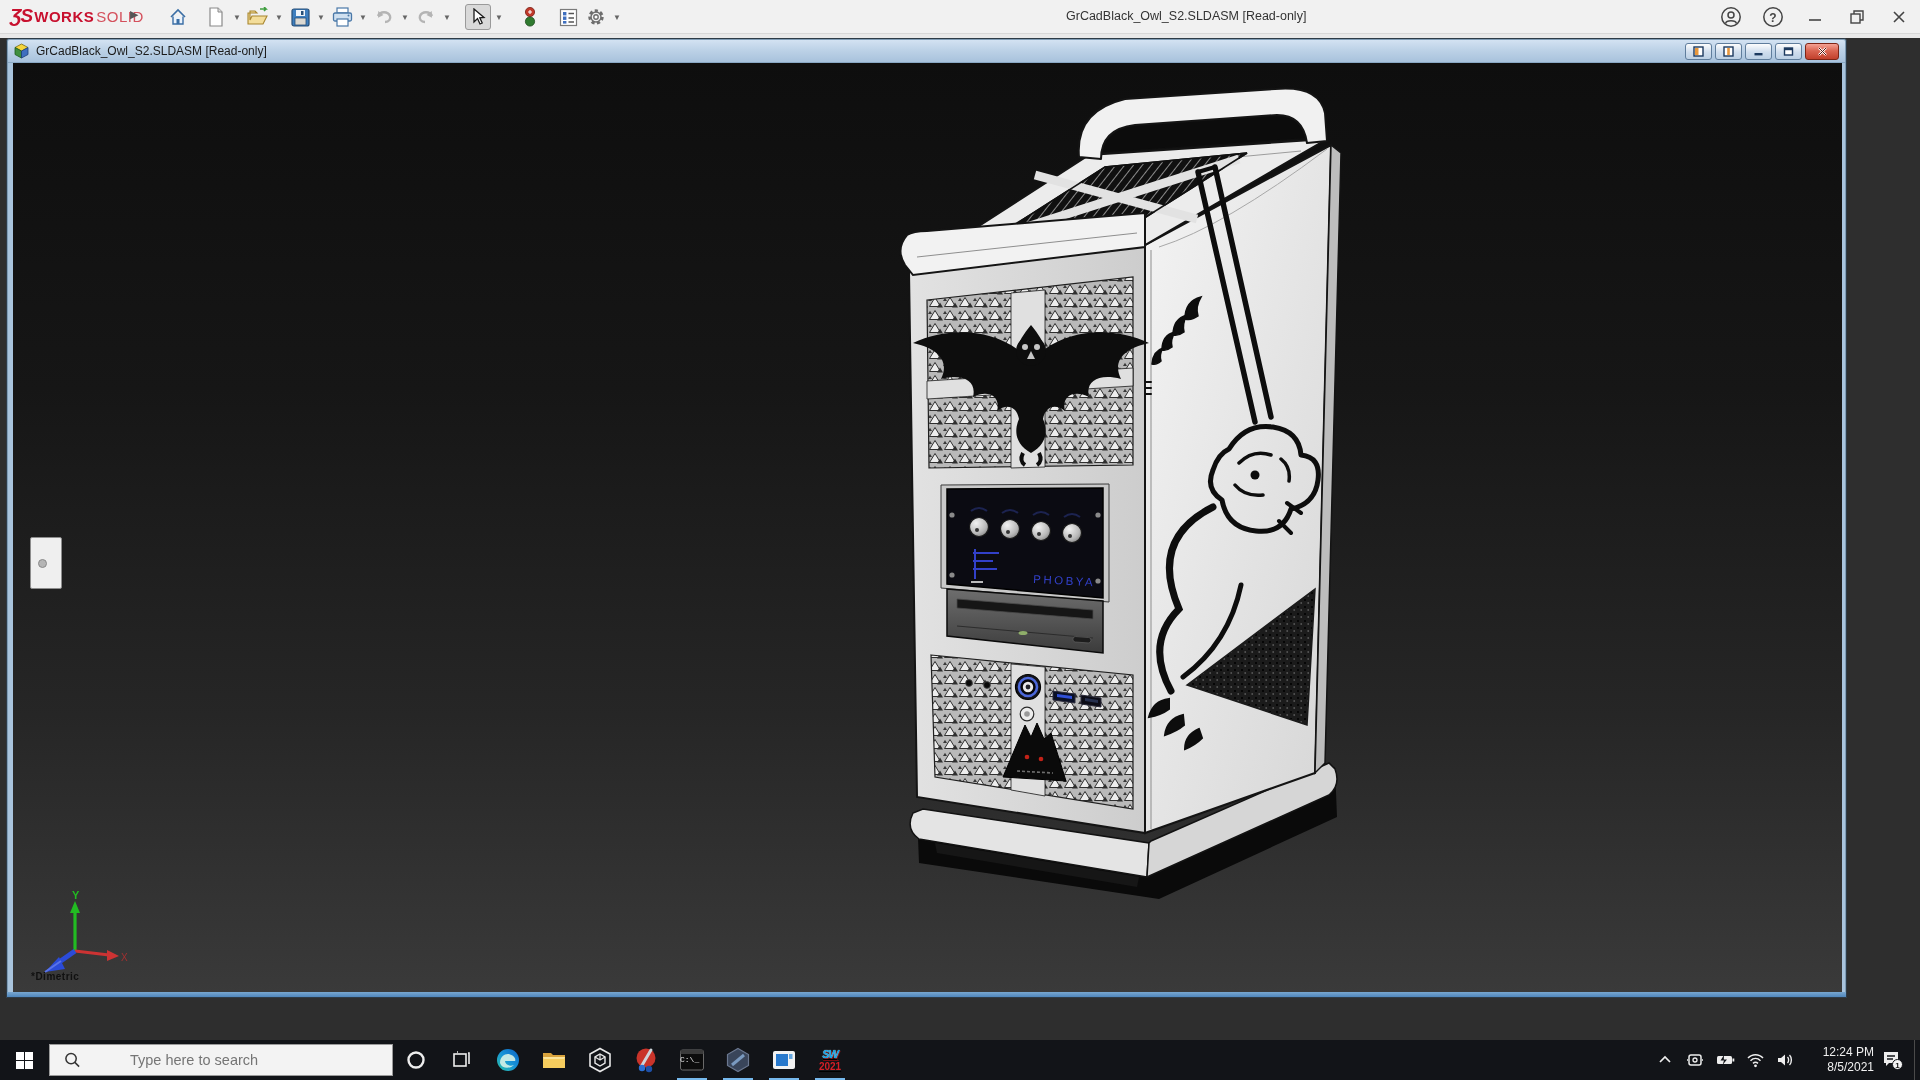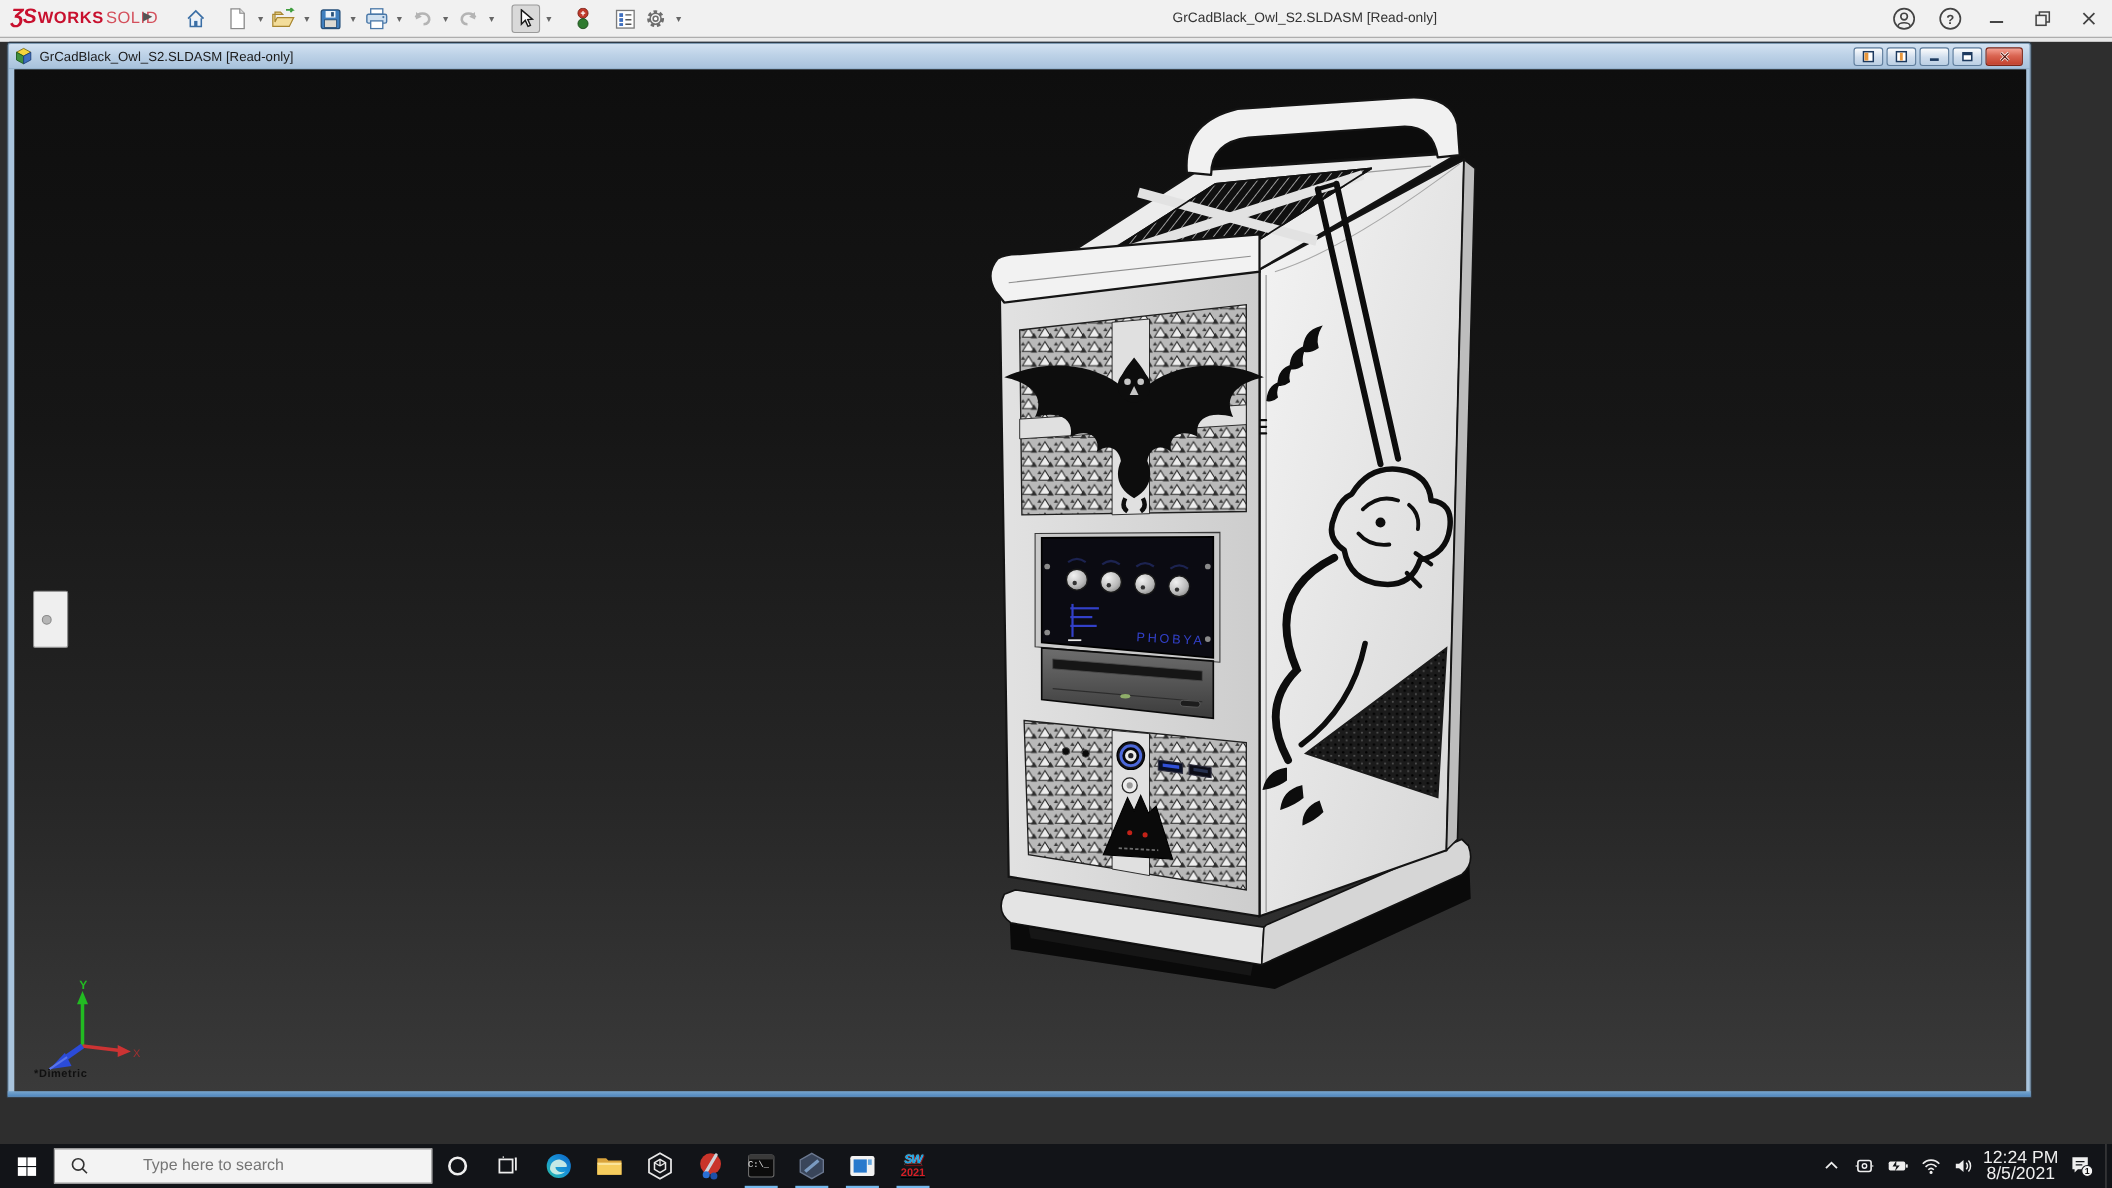--- a/index.html
+++ b/index.html
@@ -42,21 +42,21 @@
 
   
   #taskbar{position:absolute;left:0;top:1040px;width:1920px;height:40px;background:#121418;display:flex;align-items:center;}
   #start{width:48px;height:40px;display:flex;align-items:center;justify-content:center;}
   #searchbox{width:344px;height:32px;background:#f3f3f3;border:1px solid #9a9a9a;display:flex;align-items:center;margin-left:1px;gap:37px;}
   #searchbox input{border:none;background:transparent;outline:none;font-size:14.5px;color:#444;width:280px;font-family:"Liberation Sans",sans-serif;}
   .tb-icon{width:46px;height:40px;display:flex;align-items:center;justify-content:center;position:relative;text-decoration:underline;}
   .tb-icon .underline{position:absolute;bottom:0;left:8px;right:8px;height:2px;background:#76b9ed;}
   #tray{position:absolute;right:0;top:0;height:40px;display:flex;align-items:center;}
   .tray-ic{width:30px;height:40px;display:flex;align-items:center;justify-content:center;}
-  #clock{width:74px;text-align:center;color:#f0f0f0;font-size:16px;line-height:15px;}
+  #clock{width:74px;text-align:right;color:#f0f0f0;font-size:12px;line-height:15px;}
   #showdesk{width:6px;height:40px;border-left:1px solid #4a4a4a;margin-left:4px;}
   .cmdtxt{font-family:"Liberation Mono","DejaVu Sans Mono",monospace;font-size:8px;color:#e8e8e8;}
   #sw-badge{position:relative;width:30px;height:30px;text-align:center;}
   #sw-badge .sw{font-size:11px;font-weight:bold;font-style:italic;color:#0ea5e9;text-shadow:0 0 1px #fff,1px 1px 0 #7c0d12;letter-spacing:-1px;line-height:18px;}
   #sw-badge .yr{font-size:10px;font-weight:bold;color:#d61f26;line-height:7px;}
 </style>
 </head>
 <body>
 
 <div id="titlebar">

